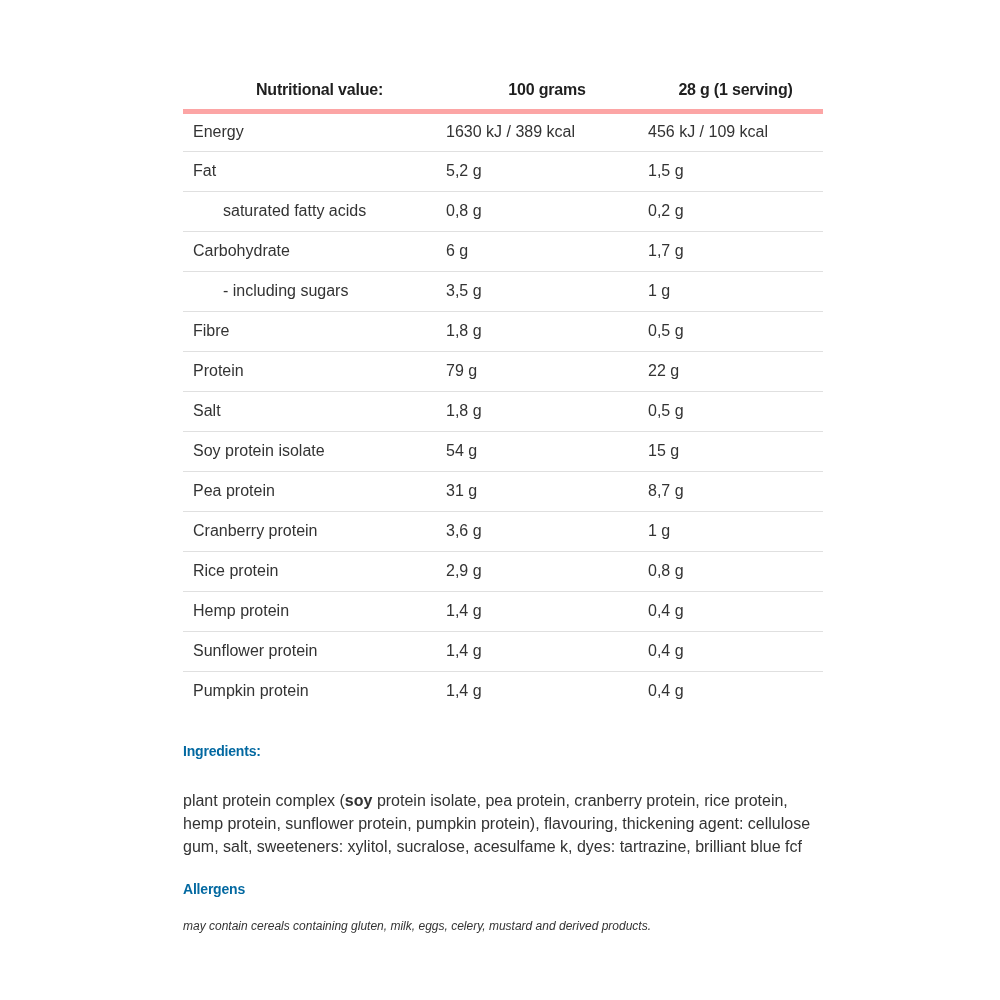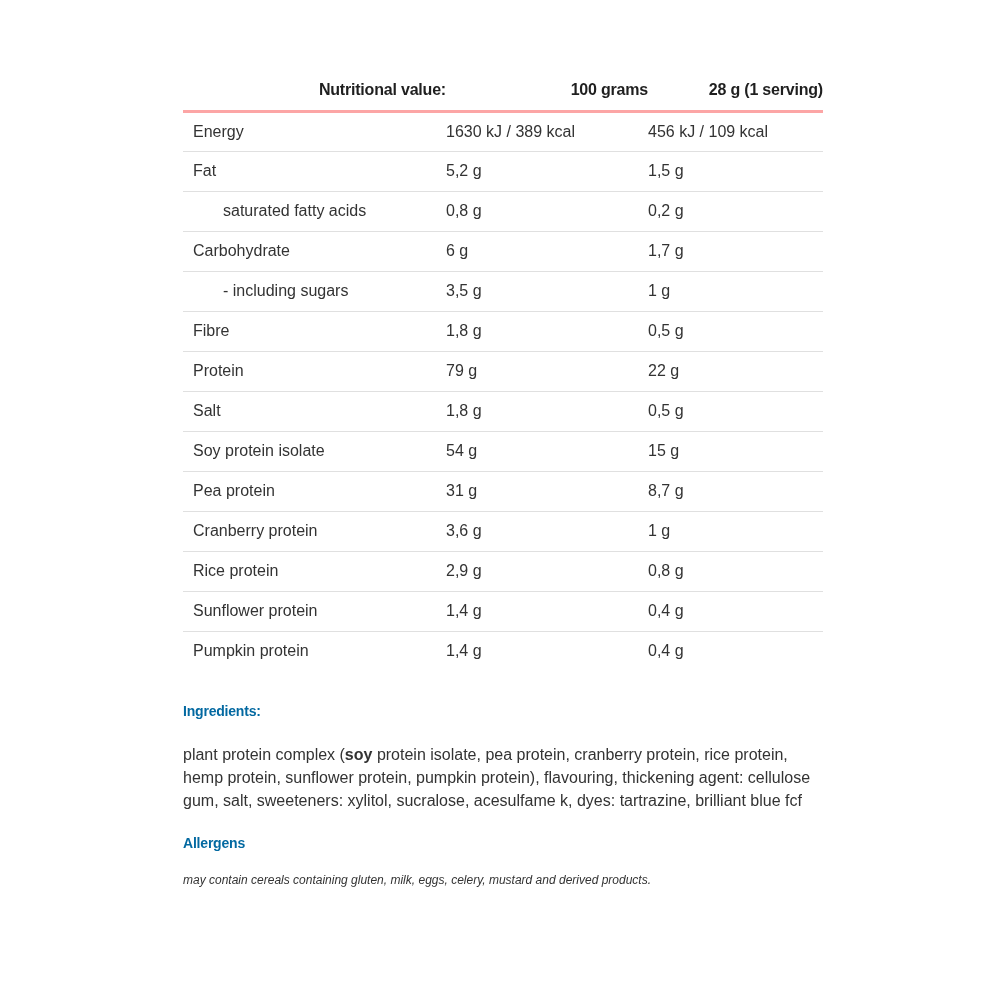--- a/index.html
+++ b/index.html
@@ -27,24 +27,24 @@
     font-size: 16px;
     color: #333333;
   }
   table.nutrition col.c1 { width: 263px; }
   table.nutrition col.c2 { width: 202px; }
   table.nutrition col.c3 { width: 175px; }
 
   table.nutrition th {
     font-weight: bold;
     color: #1f1f1f;
-    text-align: right;
+    text-align: center;
     vertical-align: middle;
     height: 40px;
-    border-bottom: 3px solid #fca5a5;
+    border-bottom: 5px solid #fca5a5;
     letter-spacing: -0.2px;
   }
   table.nutrition th.first { padding-left: 10px; }
 
   table.nutrition td {
     height: 40px;
     vertical-align: middle;
     border-bottom: 1px solid #e0e0e0;
     font-weight: normal;
   }
@@ -55,21 +55,21 @@
   
   .section-heading {
     font-size: 14px;
     font-weight: bold;
     color: #0369a1;
     letter-spacing: -0.2px;
   }
   .ingredients-heading { margin-top: 32px; }
 
   .ingredients-text {
-    margin-top: 24px;
+    margin-top: 30px;
     font-size: 16px;
     line-height: 23px;
     color: #333333;
     width: 640px;
   }
   .ingredients-text b { font-weight: bold; }
 
   .allergens-heading { margin-top: 23px; }
 
   .allergens-text {
@@ -154,20 +154,25 @@
           <td class="label">Cranberry protein</td>
           <td>3,6 g</td>
           <td>1 g</td>
         </tr>
         <tr>
           <td class="label">Rice protein</td>
           <td>2,9 g</td>
           <td>0,8 g</td>
         </tr>
         <tr>
+          <td class="label">Hemp protein</td>
+          <td>1,4 g</td>
+          <td>0,4 g</td>
+        </tr>
+        <tr>
           <td class="label">Sunflower protein</td>
           <td>1,4 g</td>
           <td>0,4 g</td>
         </tr>
         <tr>
           <td class="label">Pumpkin protein</td>
           <td>1,4 g</td>
           <td>0,4 g</td>
         </tr>
       </tbody>

